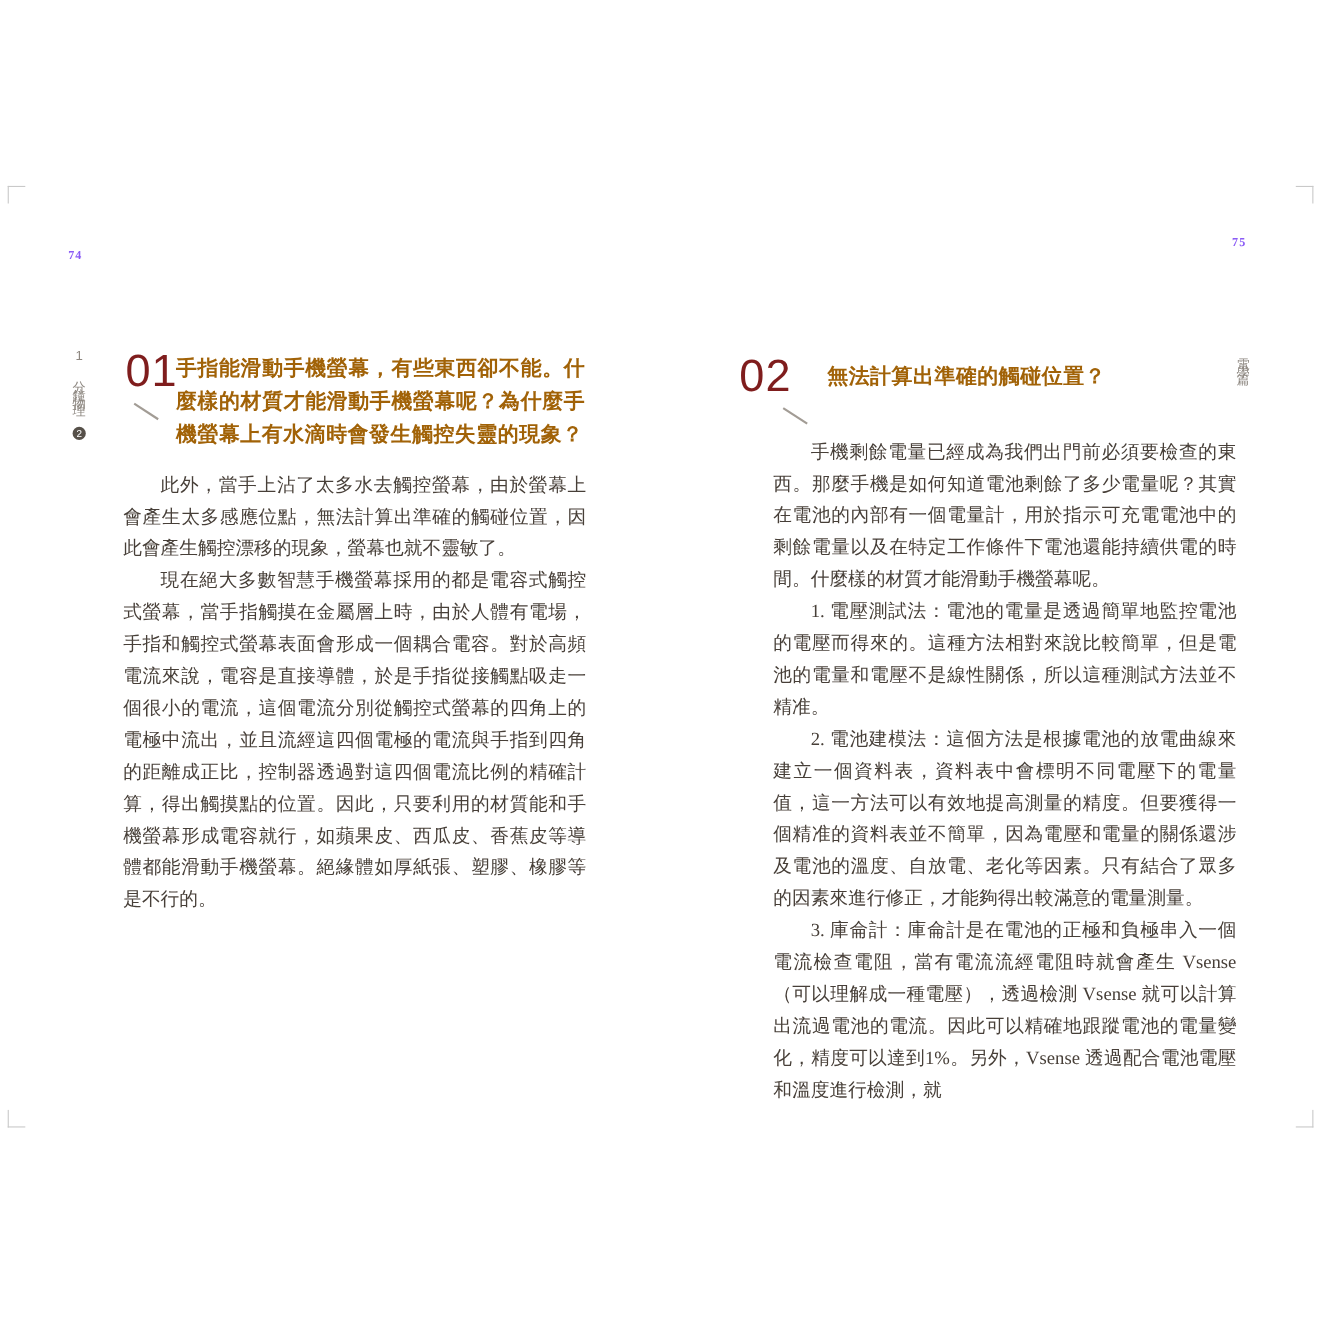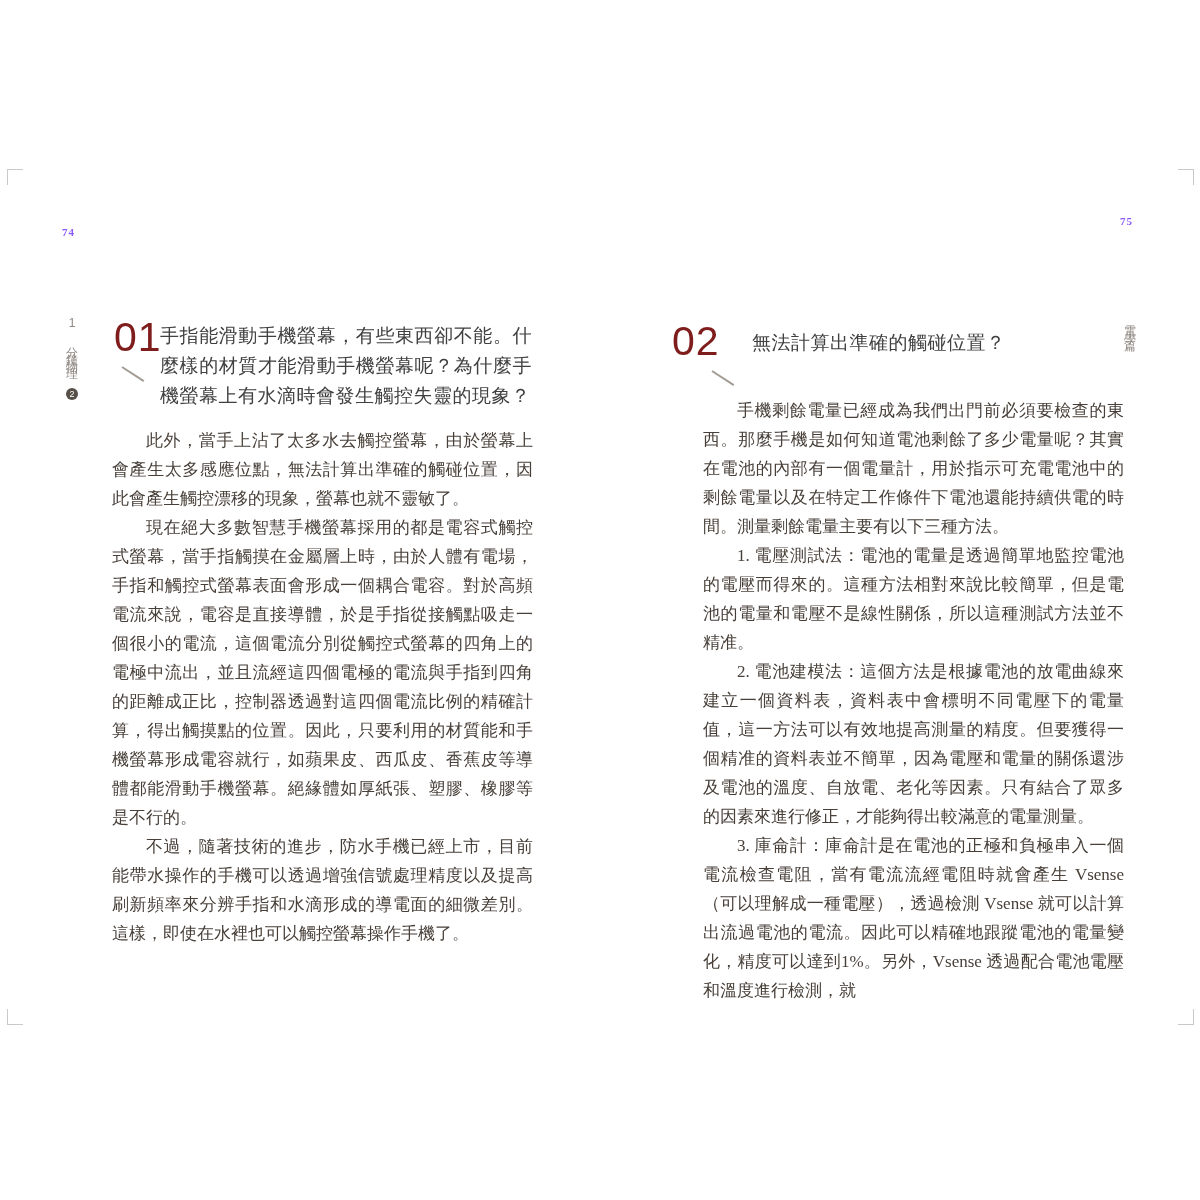--- a/index.html
+++ b/index.html
@@ -74,24 +74,24 @@
     background: #a29c95;
     transform: rotate(33deg);
     transform-origin: left center;
   }
   .sec-slash.s01 { left: 122px; top: 366px; }
   .sec-slash.s02 { left: 712px; top: 370px; }
 
   .sec-heading {
     position: absolute;
     font-family: "Liberation Sans", sans-serif;
-    font-weight: 400;
+    font-weight: 700;
     font-size: 19px;
     line-height: 30px;
-    color: #404040;
+    color: #a16207;
     letter-spacing: 0.5px;
     margin: 0;
     text-align: justify;
   }
   .sec-heading.h01 { left: 160px; top: 321px; width: 372px; }
   .sec-heading.h02 { left: 752px; top: 328px; width: 378px; }
 
   .bodycol {
     position: absolute;
     width: 421px;
@@ -123,34 +123,33 @@
   </div>
 
   <div class="secnum n01">01</div>
   <div class="sec-slash s01"></div>
   <h2 class="sec-heading h01">手指能滑動手機螢幕，有些東西卻不能。什麼樣的材質才能滑動手機螢幕呢？為什麼手機螢幕上有水滴時會發生觸控失靈的現象？</h2>
 
   <div class="bodycol left">
 
   <p>此外，當手上沾了太多水去觸控螢幕，由於螢幕上會產生太多感應位點，無法計算出準確的觸碰位置，因此會產生觸控漂移的現象，螢幕也就不靈敏了。</p>
       <p>現在絕大多數智慧手機螢幕採用的都是電容式觸控式螢幕，當手指觸摸在金屬層上時，由於人體有電場，手指和觸控式螢幕表面會形成一個耦合電容。對於高頻電流來說，電容是直接導體，於是手指從接觸點吸走一個很小的電流，這個電流分別從觸控式螢幕的四角上的電極中流出，並且流經這四個電極的電流與手指到四角的距離成正比，控制器透過對這四個電流比例的精確計算，得出觸摸點的位置。因此，只要利用的材質能和手機螢幕形成電容就行，如蘋果皮、西瓜皮、香蕉皮等導體都能滑動手機螢幕。絕緣體如厚紙張、塑膠、橡膠等是不行的。</p>
-      <p>不過，隨著技術的進步，防水手機已經上市，目前能帶水操作的手機可以透過增強信號處理精度以及提高刷新頻率來分辨手指和水滴形成的導電面的細微差別。這樣，即使在水裡也可以觸控螢幕操作手機了。</p>
     </div>
 
   <div class="pagenum right">75</div>
 
   <div class="spine right">
     <span>電學篇</span>
   </div>
 
   <div class="secnum n02">02</div>
   <div class="sec-slash s02"></div>
   <h2 class="sec-heading h02">無法計算出準確的觸碰位置？</h2>
 
   <div class="bodycol right">
 
-  <p>手機剩餘電量已經成為我們出門前必須要檢查的東西。那麼手機是如何知道電池剩餘了多少電量呢？其實在電池的內部有一個電量計，用於指示可充電電池中的剩餘電量以及在特定工作條件下電池還能持續供電的時間。測量剩餘電量主要有以下三種方法。</p>
+  <p>手機剩餘電量已經成為我們出門前必須要檢查的東西。那麼手機是如何知道電池剩餘了多少電量呢？其實在電池的內部有一個電量計，用於指示可充電電池中的剩餘電量以及在特定工作條件下電池還能持續供電的時間。什麼樣的材質才能滑動手機螢幕呢。</p>
       <p>1. 電壓測試法：電池的電量是透過簡單地監控電池的電壓而得來的。這種方法相對來說比較簡單，但是電池的電量和電壓不是線性關係，所以這種測試方法並不精准。</p>
       <p>2. 電池建模法：這個方法是根據電池的放電曲線來建立一個資料表，資料表中會標明不同電壓下的電量值，這一方法可以有效地提高測量的精度。但要獲得一個精准的資料表並不簡單，因為電壓和電量的關係還涉及電池的溫度、自放電、老化等因素。只有結合了眾多的因素來進行修正，才能夠得出較滿意的電量測量。</p>
       <p>3. 庫侖計：庫侖計是在電池的正極和負極串入一個電流檢查電阻，當有電流流經電阻時就會產生 Vsense（可以理解成一種電壓），透過檢測 Vsense 就可以計算出流過電池的電流。因此可以精確地跟蹤電池的電量變化，精度可以達到1%。另外，Vsense 透過配合電池電壓和溫度進行檢測，就</p>
     </div>
 
 </div>
 
 </body></html>

